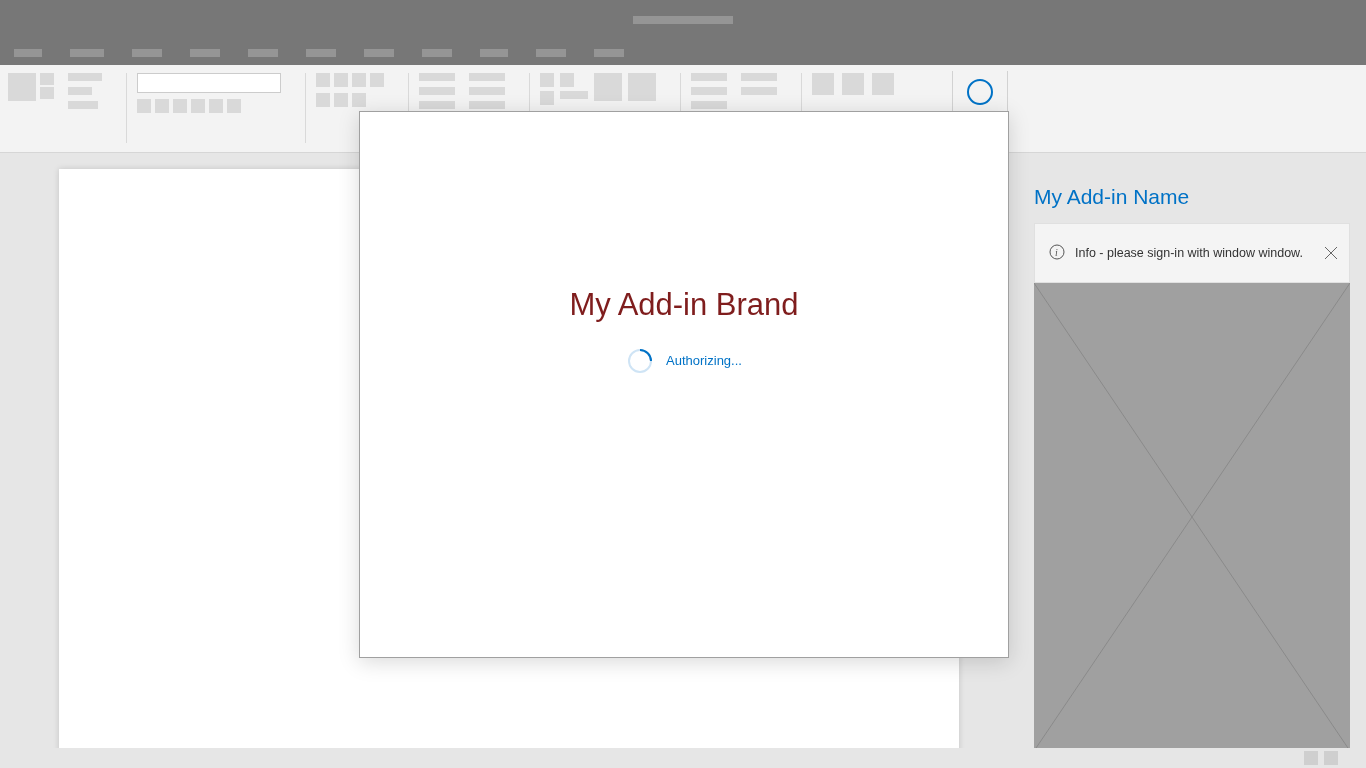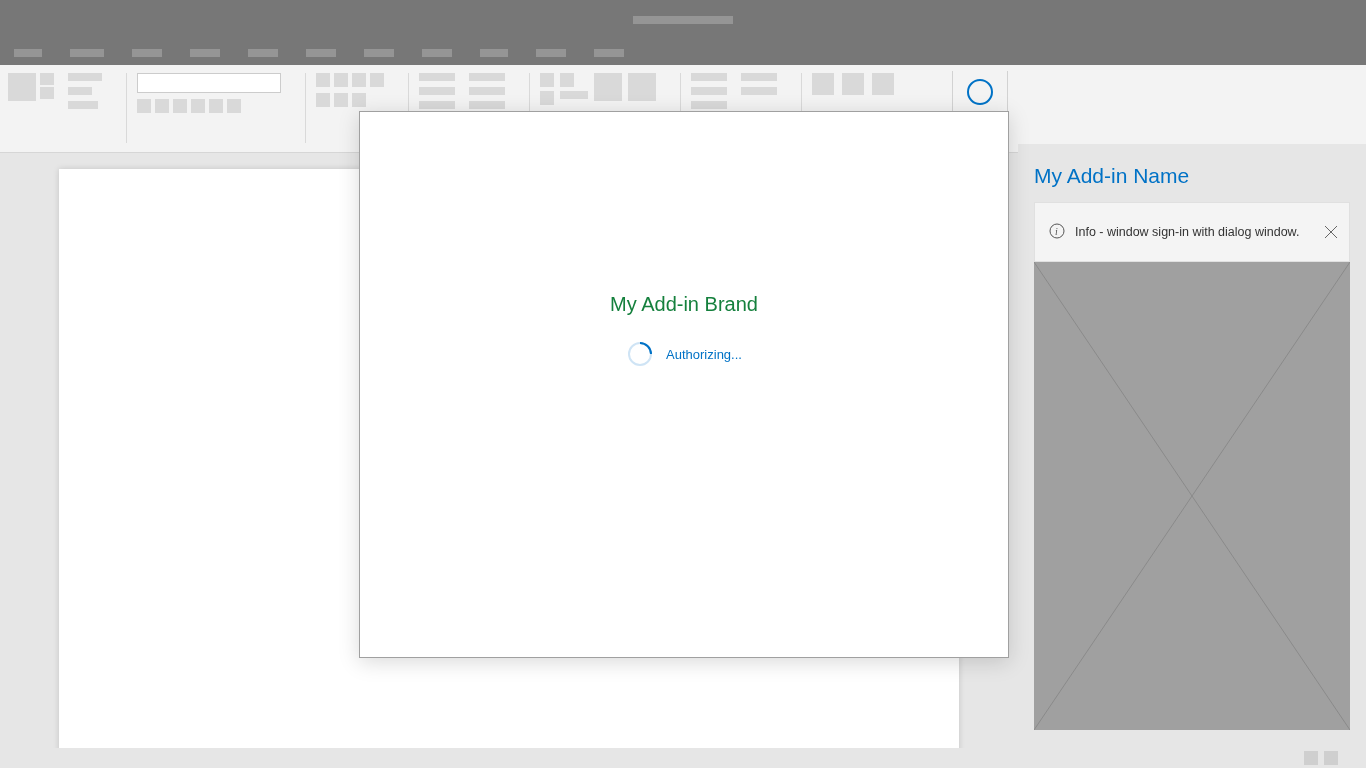--- a/index.html
+++ b/index.html
@@ -89,21 +89,21 @@
     width: 900px;
     height: 760px;
     background: #ffffff;
     margin: 0 auto;
     box-shadow: 0 0 6px rgba(0,0,0,0.15);
   }
 
   
   .taskpane {
     position: absolute;
-    top: 144px;
+    top: 165px;
     right: 0;
     width: 348px;
     height: 595px;
     background: #e6e6e6;
     padding: 20px 16px 0 16px;
   }
   .taskpane-title {
     font-size: 21px;
     font-weight: 300;
     color: #0072c6;
@@ -177,23 +177,23 @@
   }
   .dialog-body {
     display: flex;
     flex-direction: column;
     align-items: center;
     justify-content: center;
     height: calc(100% - 28px);
     padding-bottom: 80px;
   }
   .brand-title {
-    font-size: 20px;
+    font-size: 31px;
     font-weight: 300;
-    color: #15803d;
+    color: #7f1d1d;
     margin-bottom: 24px;
   }
   .authorizing {
     display: flex;
     align-items: center;
     gap: 12px;
     font-size: 13px;
     color: #0072c6;
   }
   .spinner {
@@ -320,21 +320,21 @@
 
 <div class="taskpane">
   <div class="taskpane-title">My Add-in Name</div>
   <div class="info-bar">
     <span>
       <svg class="info-icon" width="16" height="16">
         <circle cx="8" cy="8" r="7"></circle>
         <text x="6" y="12">i</text>
       </svg>
     </span>
-    <span>Info - window sign-in with dialog window.</span>
+    <span>Info - please sign-in with window window.</span>
     <span class="info-close">
       <svg class="x-icon" width="16" height="16">
         <line x1="2" y1="2" x2="14" y2="14"></line>
         <line x1="14" y1="2" x2="2" y2="14"></line>
       </svg>
     </span>
   </div>
   <div class="taskpane-body">
     <svg width="100%" height="100%" preserveAspectRatio="none">
       <line x1="0" y1="0" x2="100%" y2="100%" stroke="#8a8a8a" stroke-width="1"></line>

